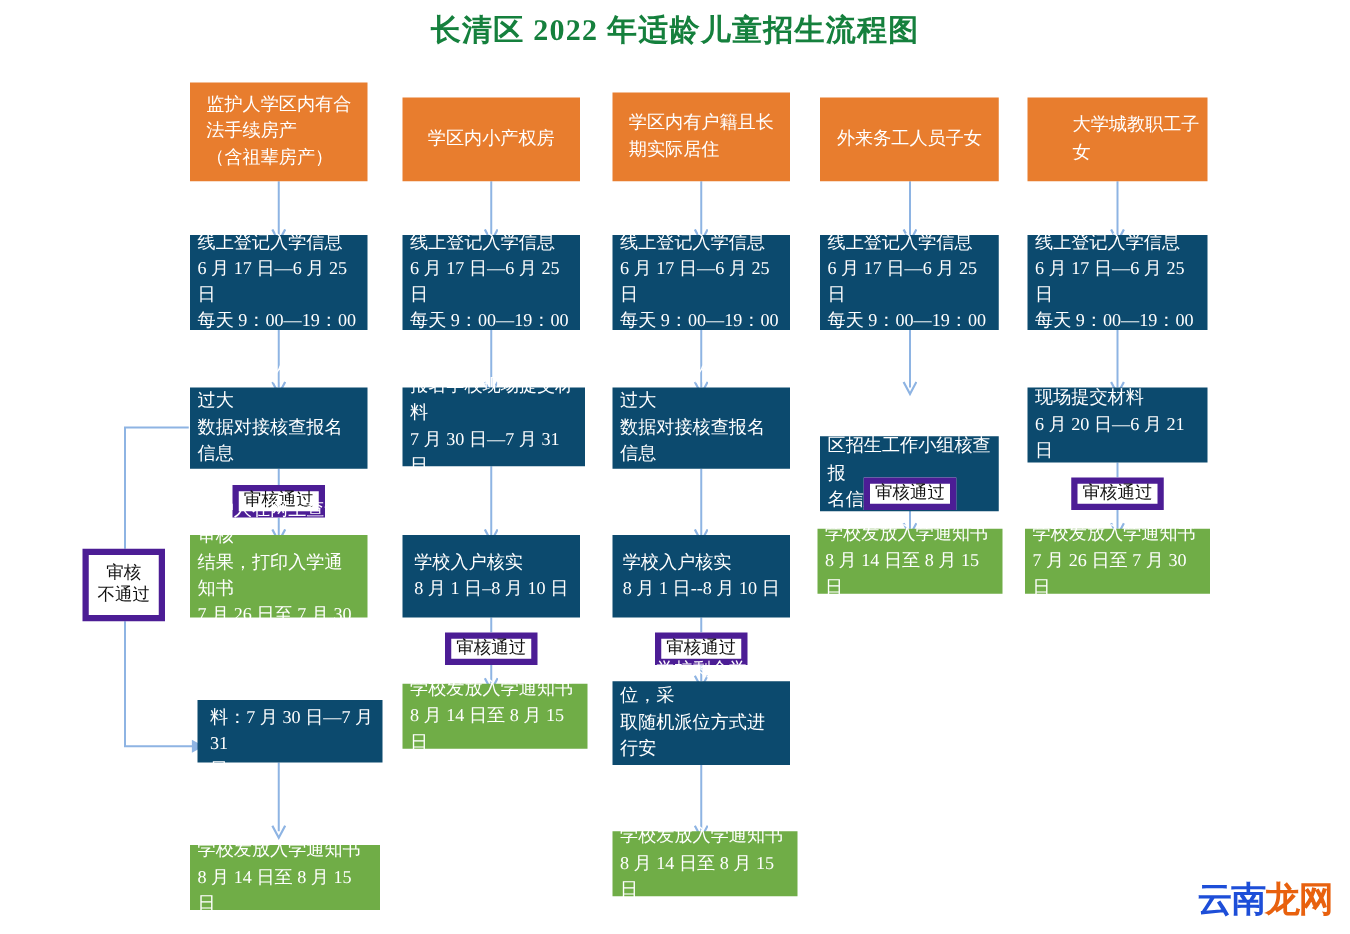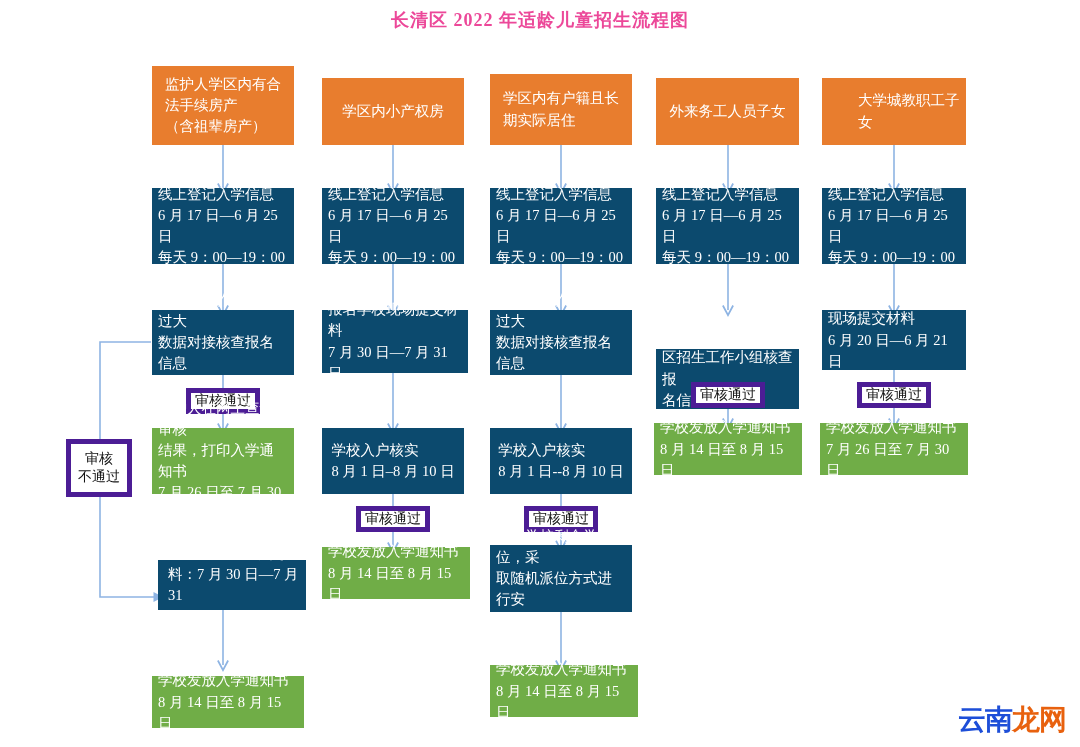--- a/index.html
+++ b/index.html
@@ -18,23 +18,23 @@
     left: 0; top: 0;
     width: 1080px; height: 747px;
   }
   #title {
     position: absolute;
     left: 0; top: 8px;
     width: 1080px;
     text-align: center;
     font-family: "Liberation Serif", "DejaVu Serif", serif;
     font-weight: bold;
-    font-size: 18px;
+    font-size: 24px;
     letter-spacing: 1px;
-    color: #ec4899;
+    color: #15803d;
   }
   .node {
     position: absolute;
     display: flex;
     align-items: center;
     justify-content: center;
     text-align: left;
     color: #ffffff;
     font-size: 14.5px;
     line-height: 1.45;

